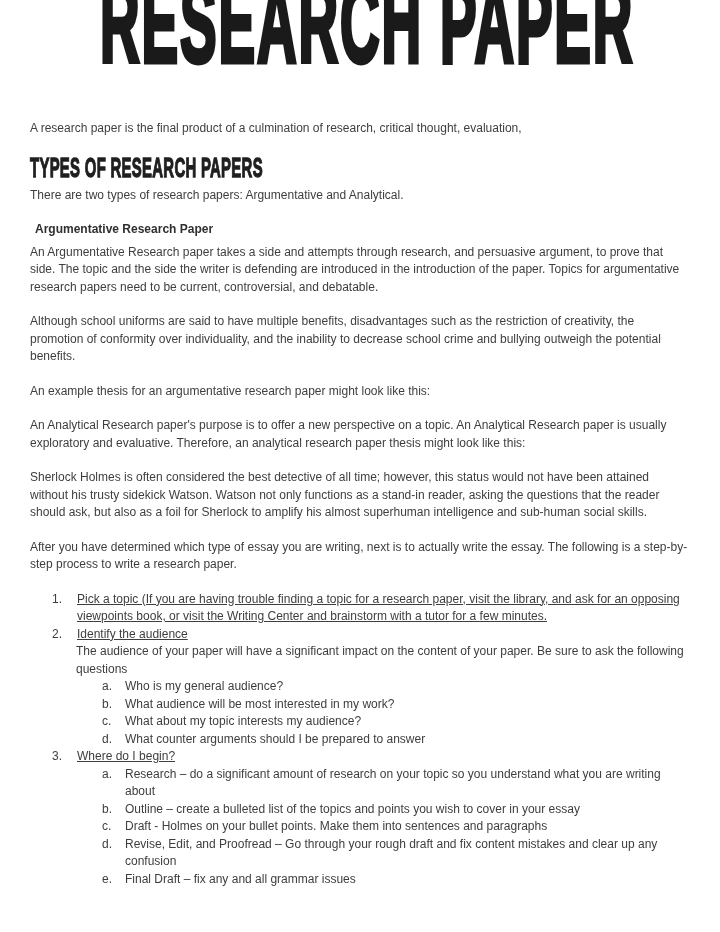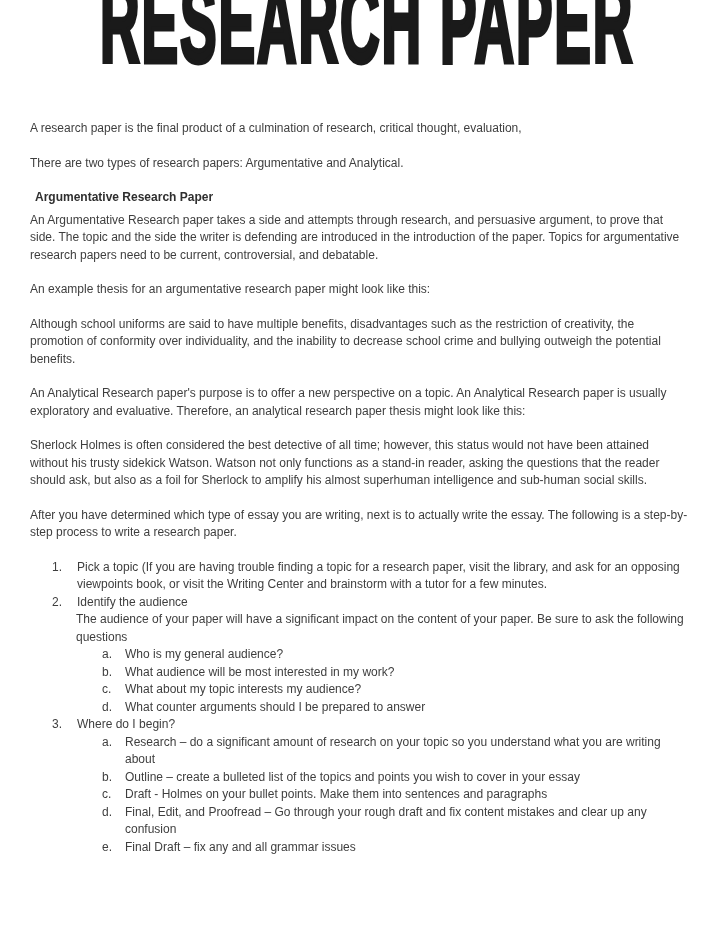--- a/index.html
+++ b/index.html
@@ -66,43 +66,46 @@
     font-weight: 700;
     color: #2f2f2f;
   }
   .steps { margin-top: 0; }
   .step { display: flex; }
   .step .num {
     margin-left: 22px;
     width: 25px;
     flex: 0 0 25px;
   }
-  .step .txt { flex: 1; }
+  .step .txt { flex: 1; text-decoration: underline; }
   .note { margin-left: 46px; }
   .sub { display: flex; margin-left: 72px; }
   .sub .num { width: 23px; flex: 0 0 23px; }
   .sub .txt { flex: 1; }
 </style>
 </head>
 <body>
 
 <div class="page">
 
   <div class="title-row">
     <h1 class="doc-title">RESEARCH PAPER</h1>
   </div>
 
   <p class="para">A research paper is the final product of a culmination of research, critical thought, evaluation,</p>
 
+  <div class="section-heading">
+    <span class="heading-text">TYPES OF RESEARCH PAPERS</span>
+  </div>
   <p class="para">There are two types of research papers: Argumentative and Analytical.</p>
 
   <h3 class="subhead">Argumentative Research Paper</h3>
   <p class="para">An Argumentative Research paper takes a side and attempts through research, and persuasive argument, to prove that side. The topic and the side the writer is defending are introduced in the introduction of the paper. Topics for argumentative research papers need to be current, controversial, and debatable.</p>
+  <p class="para">Although school uniforms are said to have multiple benefits, disadvantages such as the restriction of creativity, the promotion of conformity over individuality, and the inability to decrease school crime and bullying outweigh the potential benefits.</p>
   <p class="para">An example thesis for an argumentative research paper might look like this:</p>
-  <p class="para">Although school uniforms are said to have multiple benefits, disadvantages such as the restriction of creativity, the promotion of conformity over individuality, and the inability to decrease school crime and bullying outweigh the potential benefits.</p>
 
   <p class="para">An Analytical Research paper's purpose is to offer a new perspective on a topic. An Analytical Research paper is usually exploratory and evaluative. Therefore, an analytical research paper thesis might look like this:</p>
   <p class="para">Sherlock Holmes is often considered the best detective of all time; however, this status would not have been attained without his trusty sidekick Watson. Watson not only functions as a stand-in reader, asking the questions that the reader should ask, but also as a foil for Sherlock to amplify his almost superhuman intelligence and sub-human social skills.</p>
 
   <p class="para">After you have determined which type of essay you are writing, next is to actually write the essay. The following is a step-by-step process to write a research paper.</p>
 
   <div class="steps">
 
     <div class="step">
       <span class="num">1.</span>
@@ -142,21 +145,21 @@
     <div class="sub">
       <span class="num">b.</span>
       <span class="txt">Outline – create a bulleted list of the topics and points you wish to cover in your essay</span>
     </div>
     <div class="sub">
       <span class="num">c.</span>
       <span class="txt">Draft - Holmes on your bullet points. Make them into sentences and paragraphs</span>
     </div>
     <div class="sub">
       <span class="num">d.</span>
-      <span class="txt">Final, Edit, and Proofread – Go through your rough draft and fix content mistakes and clear up any confusion</span>
+      <span class="txt">Revise, Edit, and Proofread – Go through your rough draft and fix content mistakes and clear up any confusion</span>
     </div>
     <div class="sub">
       <span class="num">e.</span>
       <span class="txt">Final Draft – fix any and all grammar issues</span>
     </div>
 
   </div>
 </div>
 
 </body></html>

